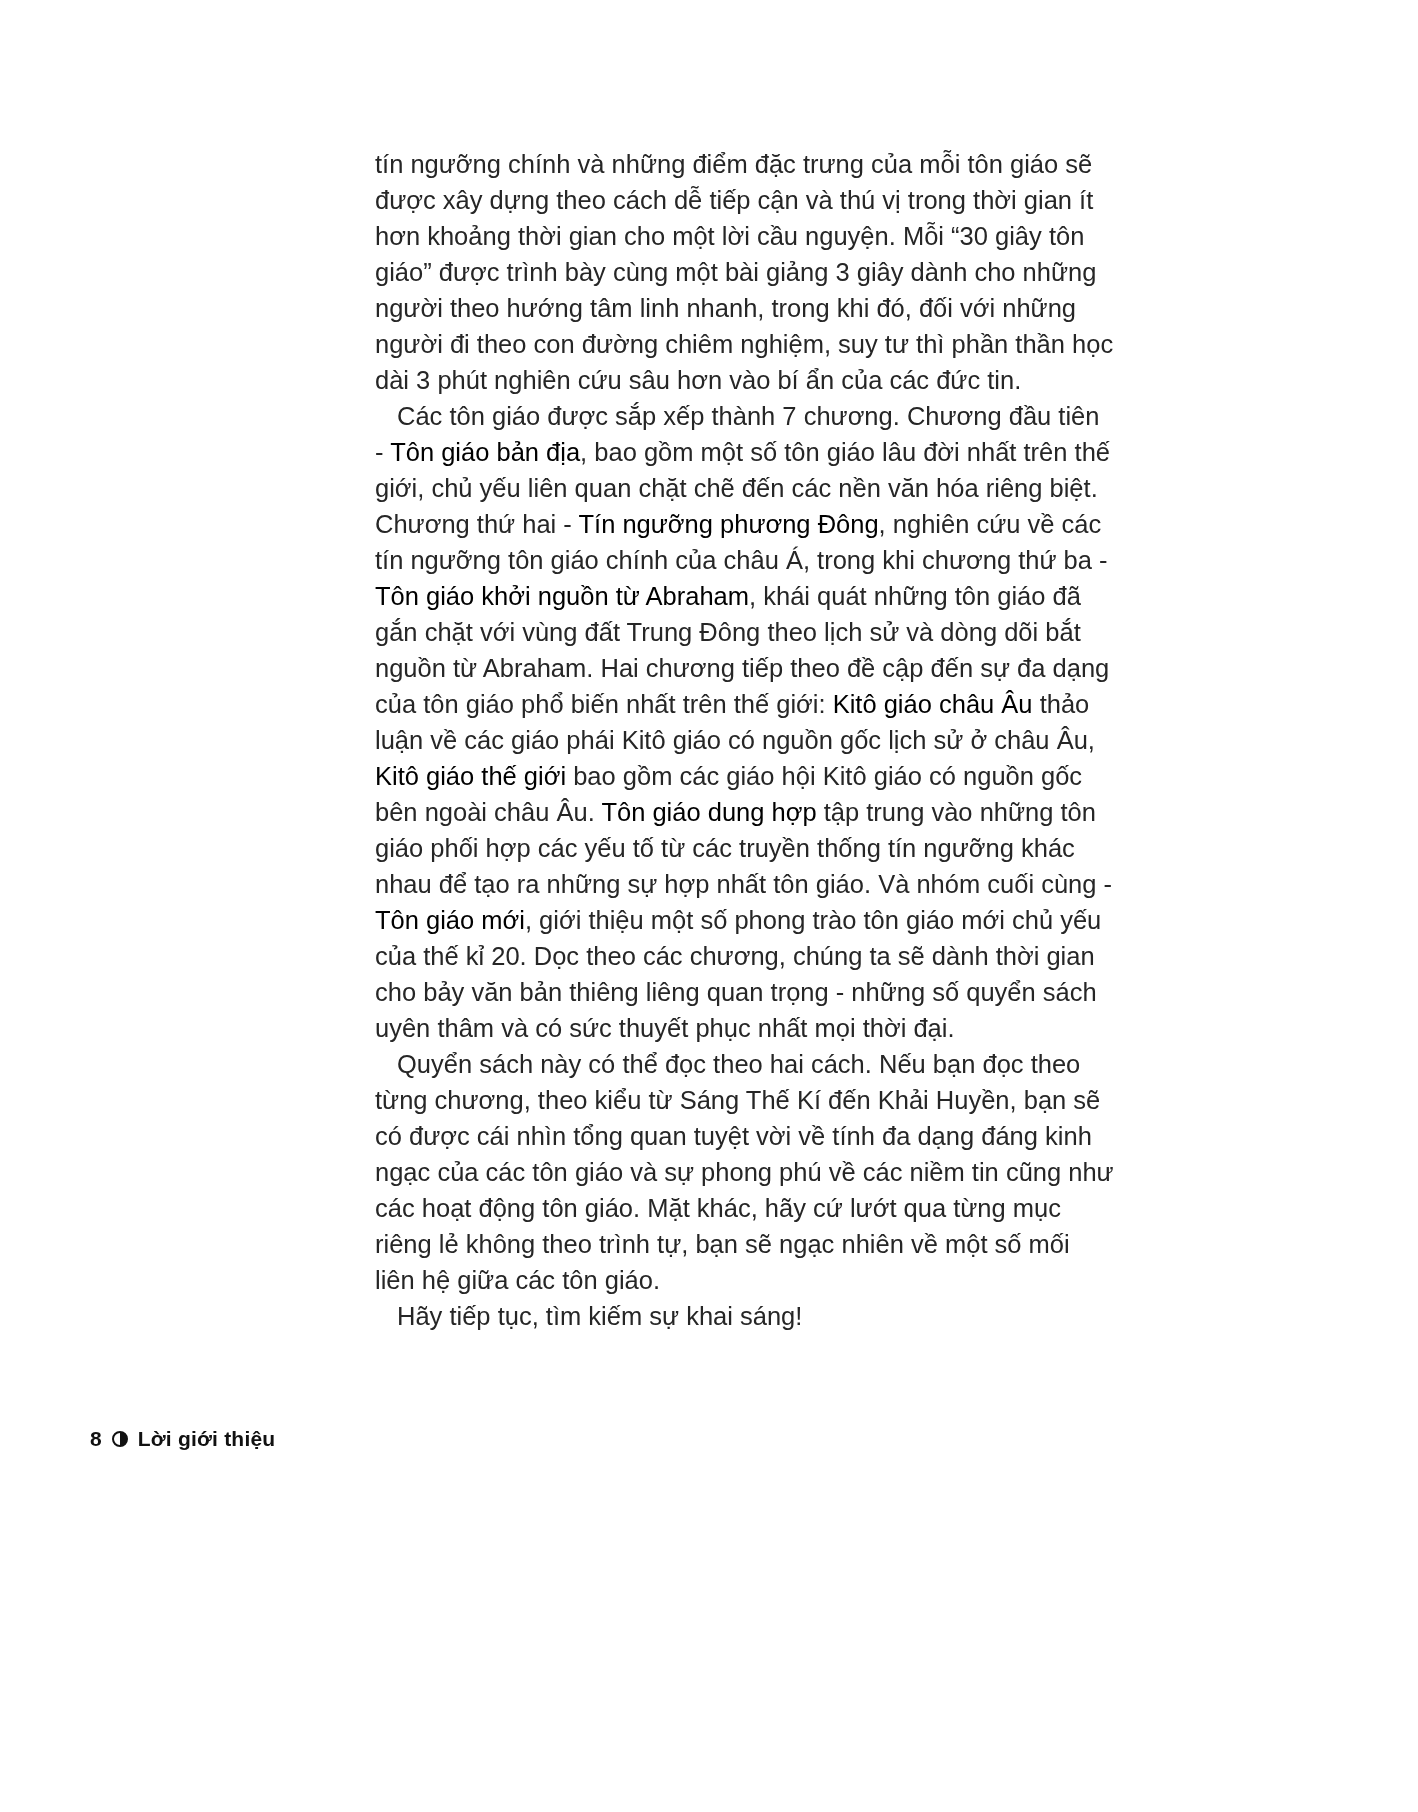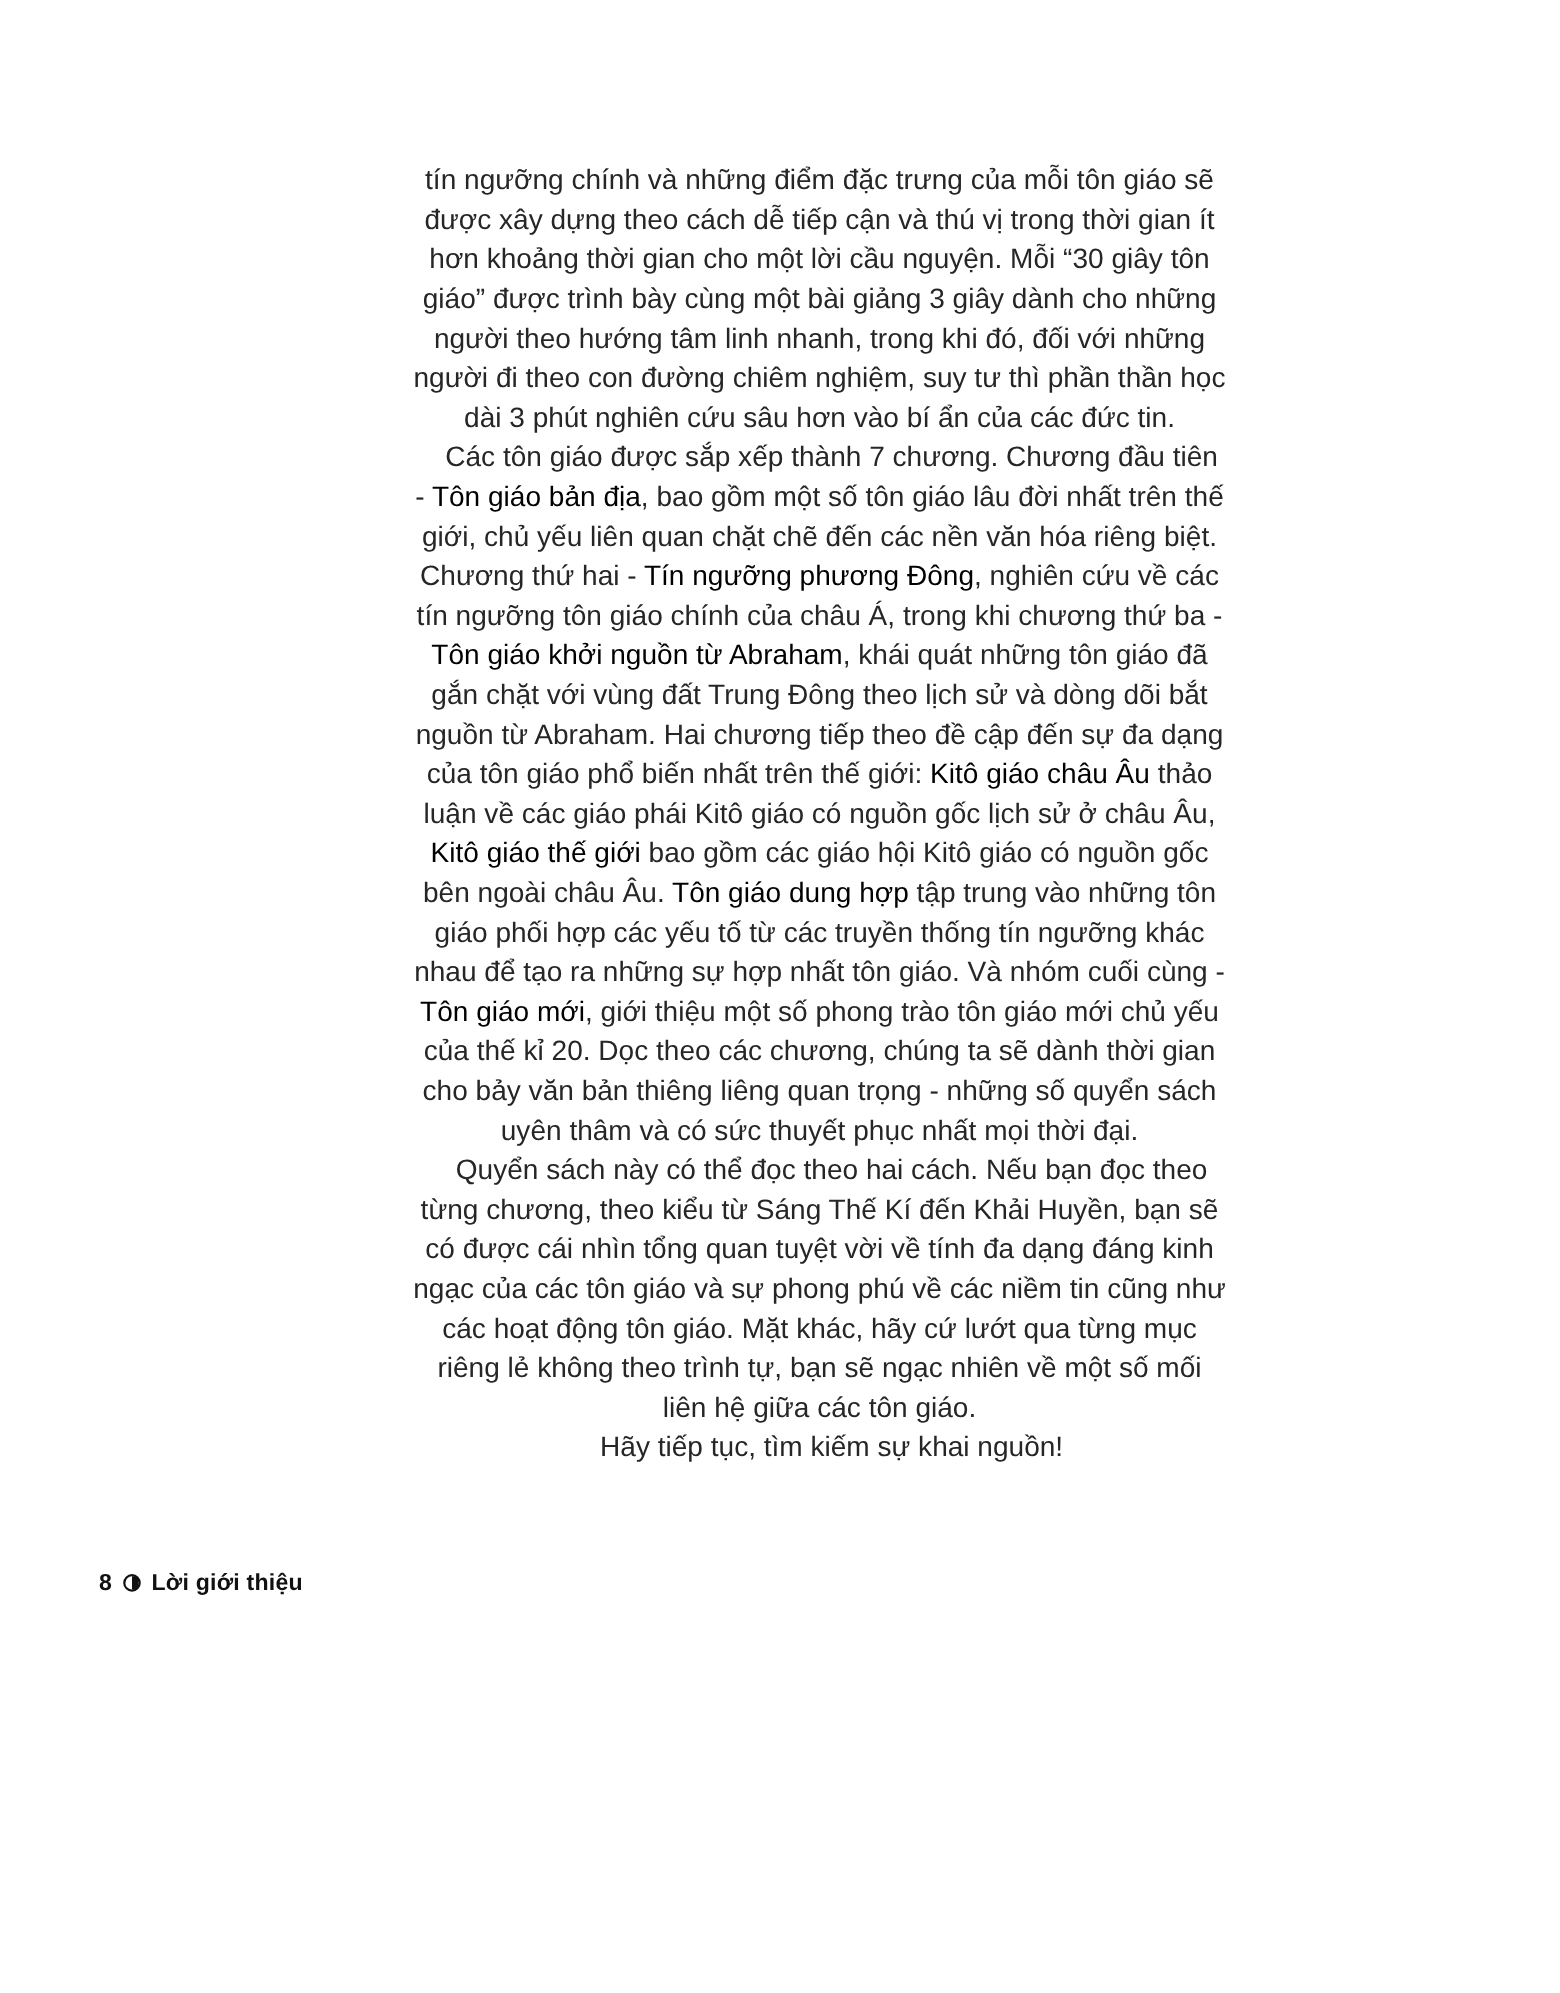--- a/index.html
+++ b/index.html
@@ -16,21 +16,21 @@
   .body-text {
     position: absolute;
     left: 375px;
     top: 146px;
     width: 740px;
     font-size: 25.5px;
     line-height: 36px;
     text-align: left;
     color: #262626;
   }
-  .para { text-align: center; }
+  .para { text-align: left; }
   .para.indent { text-indent: 22px; }
   .body-text .bold { font-weight: normal; color: #000000; }
   .footer {
     position: absolute;
     left: 90px;
     top: 1427px;
     display: flex;
     align-items: center;
     gap: 10px;
     font-size: 21px;
@@ -50,21 +50,21 @@
 </style>
 </head>
 <body>
 
 <div class="page">
 
   <div class="body-text">
       <p class="para"><span>tín ngưỡng chính và những điểm đặc trưng của mỗi tôn giáo sẽ được xây dựng theo cách dễ tiếp cận và thú vị trong thời gian ít hơn khoảng thời gian cho một lời cầu nguyện. Mỗi “30 giây tôn giáo” được trình bày cùng một bài giảng 3 giây dành cho những người theo hướng tâm linh nhanh, trong khi đó, đối với những người đi theo con đường chiêm nghiệm, suy tư thì phần thần học dài 3 phút nghiên cứu sâu hơn vào bí ẩn của các đức tin.</span></p>
       <p class="para indent"><span>Các tôn giáo được sắp xếp thành 7 chương. Chương đầu tiên - </span><span class="bold">Tôn giáo bản địa</span><span>, bao gồm một số tôn giáo lâu đời nhất trên thế giới, chủ yếu liên quan chặt chẽ đến các nền văn hóa riêng biệt. Chương thứ hai - </span><span class="bold">Tín ngưỡng phương Đông</span><span>, nghiên cứu về các tín ngưỡng tôn giáo chính của châu Á, trong khi chương thứ ba - </span><span class="bold">Tôn giáo khởi nguồn từ Abraham</span><span>, khái quát những tôn giáo đã gắn chặt với vùng đất Trung Đông theo lịch sử và dòng dõi bắt nguồn từ Abraham. Hai chương tiếp theo đề cập đến sự đa dạng của tôn giáo phổ biến nhất trên thế giới: </span><span class="bold">Kitô giáo châu Âu</span><span> thảo luận về các giáo phái Kitô giáo có nguồn gốc lịch sử ở châu Âu, </span><span class="bold">Kitô giáo thế giới</span><span> bao gồm các giáo hội Kitô giáo có nguồn gốc bên ngoài châu Âu. </span><span class="bold">Tôn giáo dung hợp</span><span> tập trung vào những tôn giáo phối hợp các yếu tố từ các truyền thống tín ngưỡng khác nhau để tạo ra những sự hợp nhất tôn giáo. Và nhóm cuối cùng - </span><span class="bold">Tôn giáo mới</span><span>, giới thiệu một số phong trào tôn giáo mới chủ yếu của thế kỉ 20. Dọc theo các chương, chúng ta sẽ dành thời gian cho bảy văn bản thiêng liêng quan trọng - những số quyển sách uyên thâm và có sức thuyết phục nhất mọi thời đại.</span></p>
       <p class="para indent"><span>Quyển sách này có thể đọc theo hai cách. Nếu bạn đọc theo từng chương, theo kiểu từ Sáng Thế Kí đến Khải Huyền, bạn sẽ có được cái nhìn tổng quan tuyệt vời về tính đa dạng đáng kinh ngạc của các tôn giáo và sự phong phú về các niềm tin cũng như các hoạt động tôn giáo. Mặt khác, hãy cứ lướt qua từng mục riêng lẻ không theo trình tự, bạn sẽ ngạc nhiên về một số mối liên hệ giữa các tôn giáo.</span></p>
-      <p class="para indent"><span>Hãy tiếp tục, tìm kiếm sự khai nguồn!</span></p>
+      <p class="para indent"><span>Hãy tiếp tục, tìm kiếm sự khai sáng!</span></p>
     </div>
 
   <div class="footer">
     <span class="page-number">8</span>
     <span class="half-circle"></span>
     <span class="footer-label">Lời giới thiệu</span>
   </div>
 
 </div>
 

